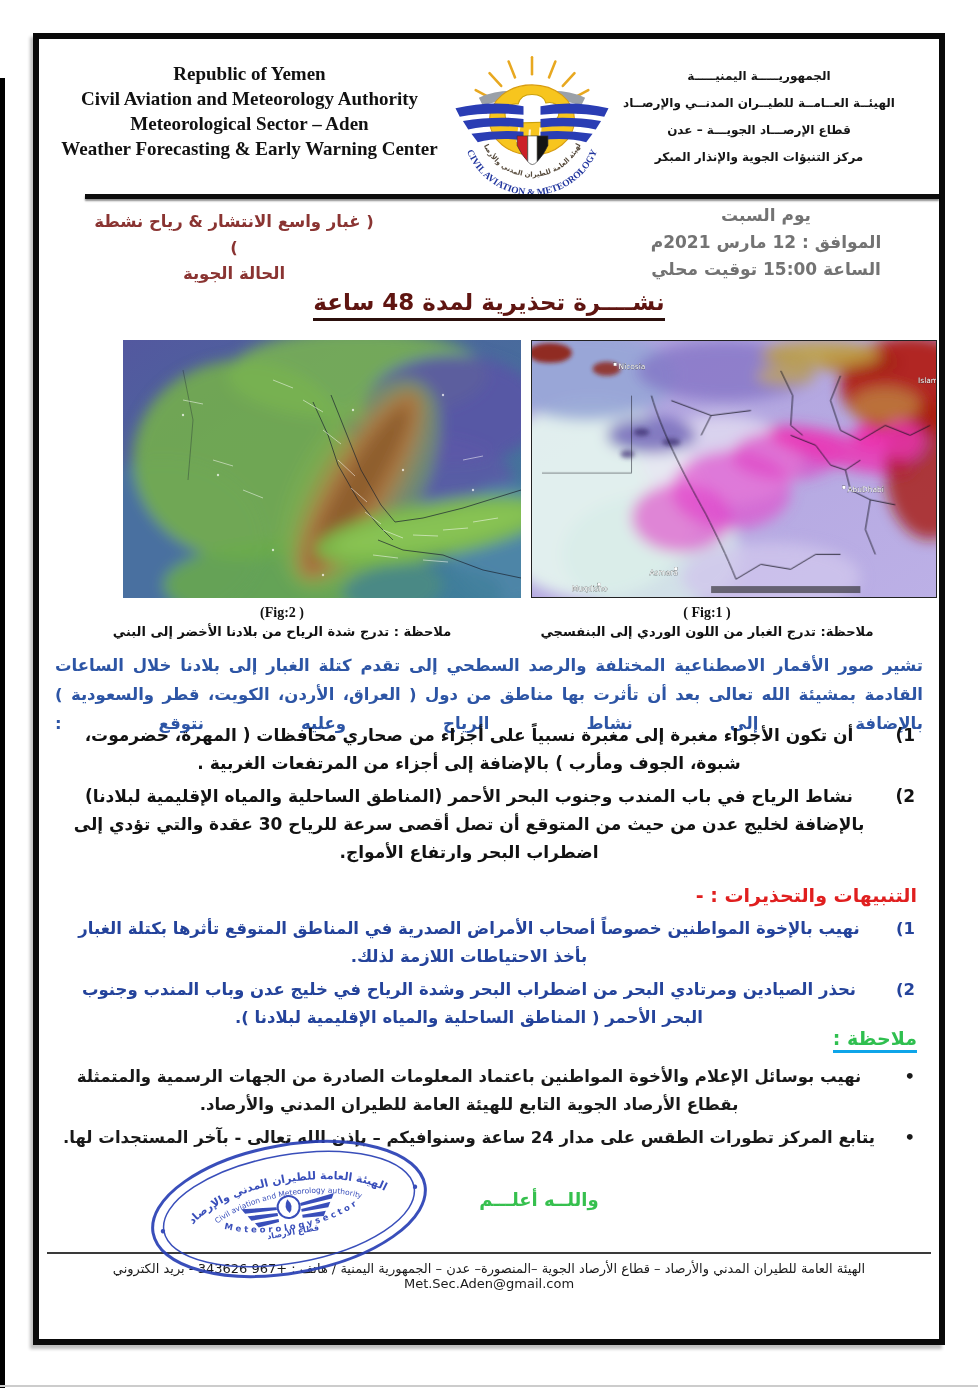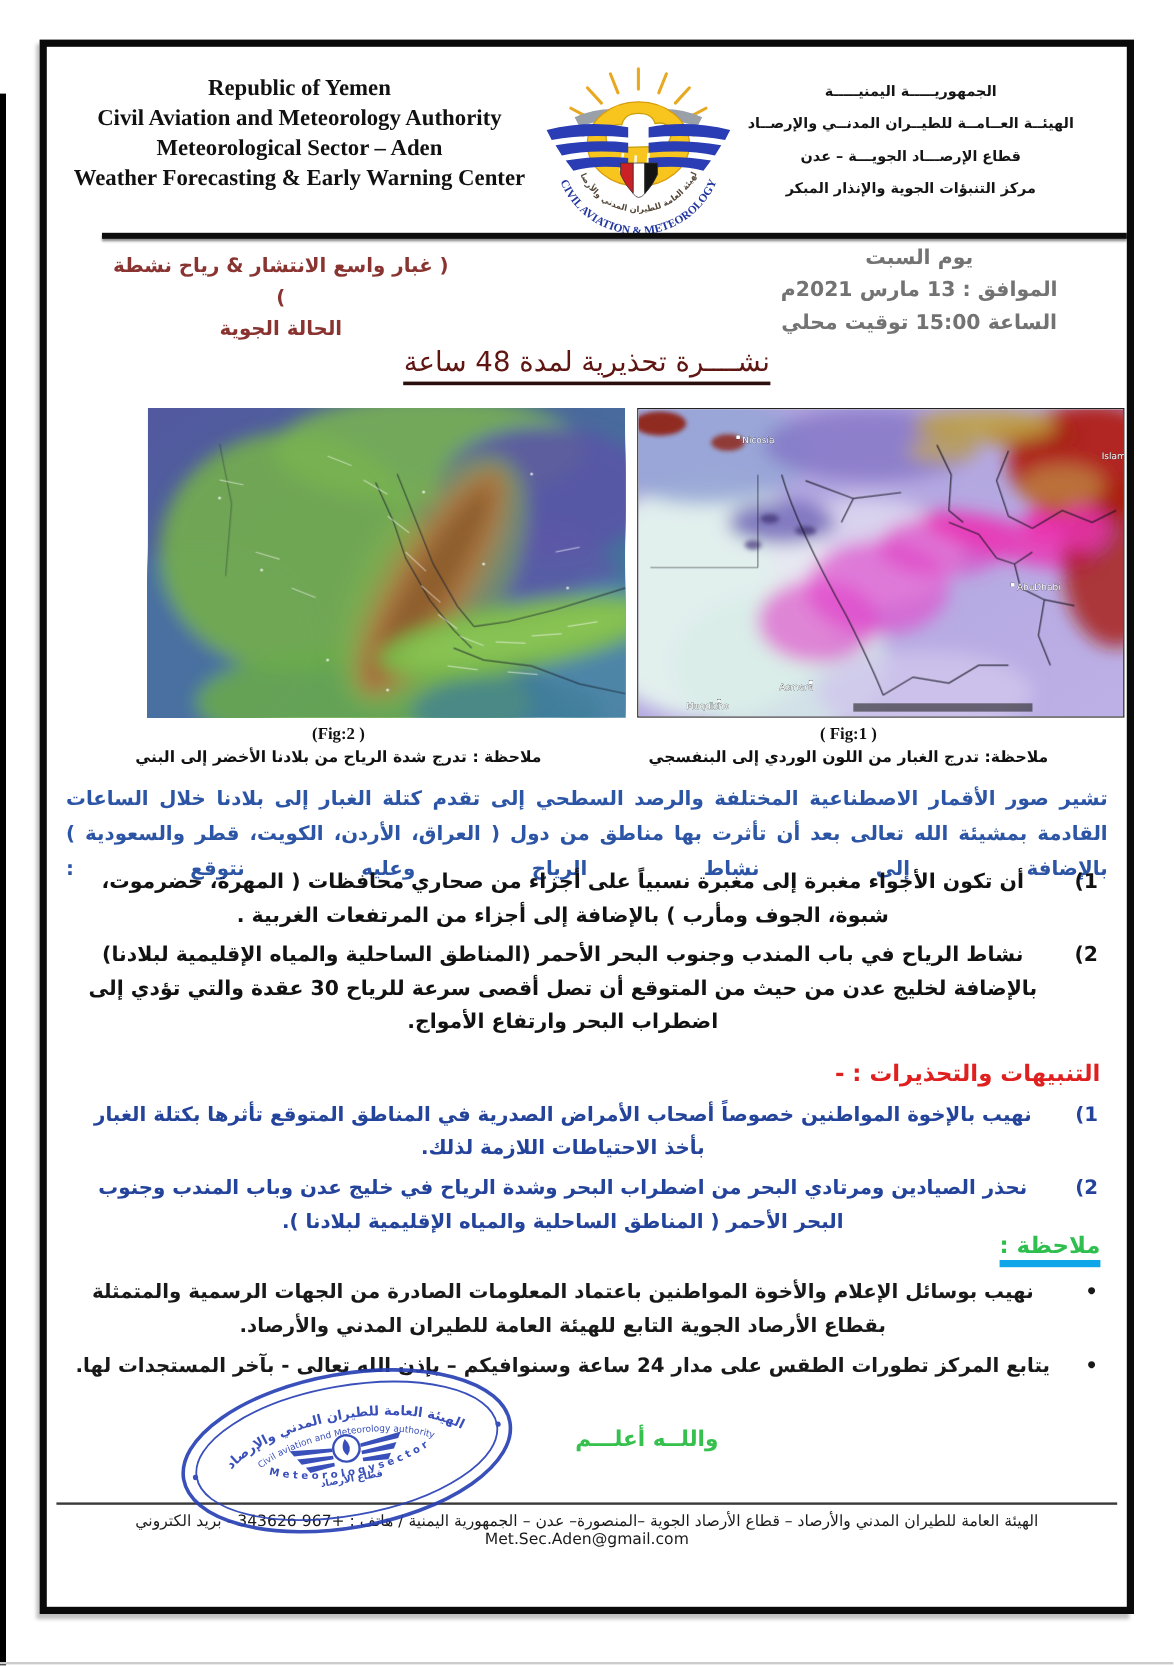--- a/index.html
+++ b/index.html
@@ -20,21 +20,21 @@
             font-weight:bold; font-size:12px; line-height:27px; color:#151515; }
   .divider { position:absolute; left:46px; right:0; top:155px; height:5px; background:#0d0d0d;
              box-shadow:0 2px 2px rgba(0,0,0,.45); }
 
   .cond { position:absolute; left:50px; top:170px; width:290px; text-align:center; direction:rtl;
           color:#8a3432; font-weight:bold; font-size:16.5px; line-height:26px; }
   .dt { position:absolute; right:18px; top:163px; width:310px; text-align:center; direction:rtl;
         color:#737373; font-weight:bold; font-size:17px; line-height:27px; }
 
   .title-wrap { position:absolute; left:0; top:250px; width:100%; text-align:center; direction:rtl; }
-  .btitle { display:inline-block; color:#5f1511; font-weight:normal; font-size:23px;
+  .btitle { display:inline-block; color:#5f1511; font-weight:bold; font-size:23px;
             padding-bottom:3px; border-bottom:3px solid #2b0f0c; }
 
   .map { position:absolute; top:301px; height:258px; overflow:hidden;margin-left:40px; }
   .map svg { display:block; width:100%; height:100%; }
   .map2 { left:44px; width:398px; }
   .map1 { left:452px; width:406px; border:1px solid #222; }
 
   .cap { position:absolute; top:564px; text-align:center; color:#111; }
   .cap2 { left:44px; width:398px; }
   .cap1 { left:465px; width:406px; }
@@ -49,21 +49,21 @@
   .flist { top:682px; color:#121212; font-size:17px; }
   .wlist { top:876px; color:#24439b; font-size:16.5px; }
   .nlist { top:1024px; color:#191919; font-size:16.5px; }
   .li { position:relative; padding:0 48px 0 8px; text-align:center; font-weight:bold; line-height:28px; margin-bottom:5px; }
   .li .num { position:absolute; right:12px; top:0; }
 
   .warn-title { position:absolute; right:22px; top:845px; direction:rtl;
                 color:#e01f1f; font-weight:bold; font-size:19px;margin-left:44px; }
   .note-title { position:absolute; right:22px; top:988px; direction:rtl; }
   .note-title span { display:inline-block; color:#2fbf4f; font-weight:bold; font-size:19px;
-                     padding-bottom:1px; border-bottom:6px solid #0ea5e9; }
+                     padding-bottom:1px; border-bottom:3px solid #0ea5e9; }
 
   .stamp { position:absolute; left:100px; top:1090px; width:300px; height:160px; z-index:5; }
   .closing { position:absolute; left:380px; top:1150px; width:240px; text-align:center; direction:rtl;
              color:#36c04e; font-weight:bold; font-size:18px; }
 
   .footline { position:absolute; left:8px; right:8px; top:1213px; height:2px; background:#3a3a3a; }
   .footer { position:absolute; left:6px; right:6px; top:1222px; text-align:center; direction:rtl;
             color:#1a1a1a; font-size:13px; }
 </style>
 </head>
@@ -137,21 +137,21 @@
   </div>
 
   <div class="divider"></div>
 
   <div class="cond">
     <div>( غبار واسع الانتشار &amp; رياح نشطة )</div>
     <div>الحالة الجوية</div>
   </div>
   <div class="dt">
     <div>يوم السبت</div>
-    <div>الموافق : 13 مارس 2021م</div>
+    <div>الموافق : 12 مارس 2021م</div>
     <div>الساعة 15:00 توقيت محلي</div>
   </div>
 
   <div class="title-wrap">
     <span class="btitle">نشــــرة تحذيرية لمدة 48 ساعة</span>
   </div>
 
   <div class="map map2">
     <svg viewBox="0 0 398 258" preserveAspectRatio="none" xmlns="http://www.w3.org/2000/svg">
       <defs>

